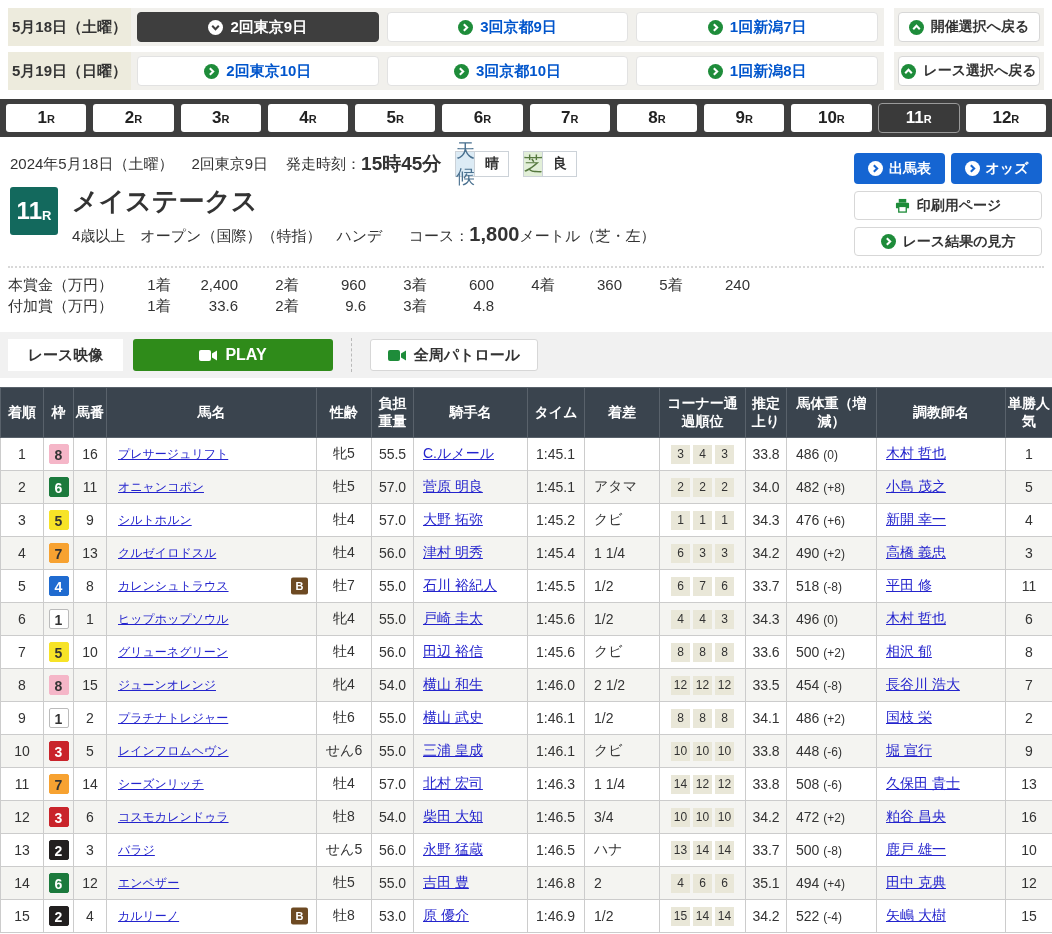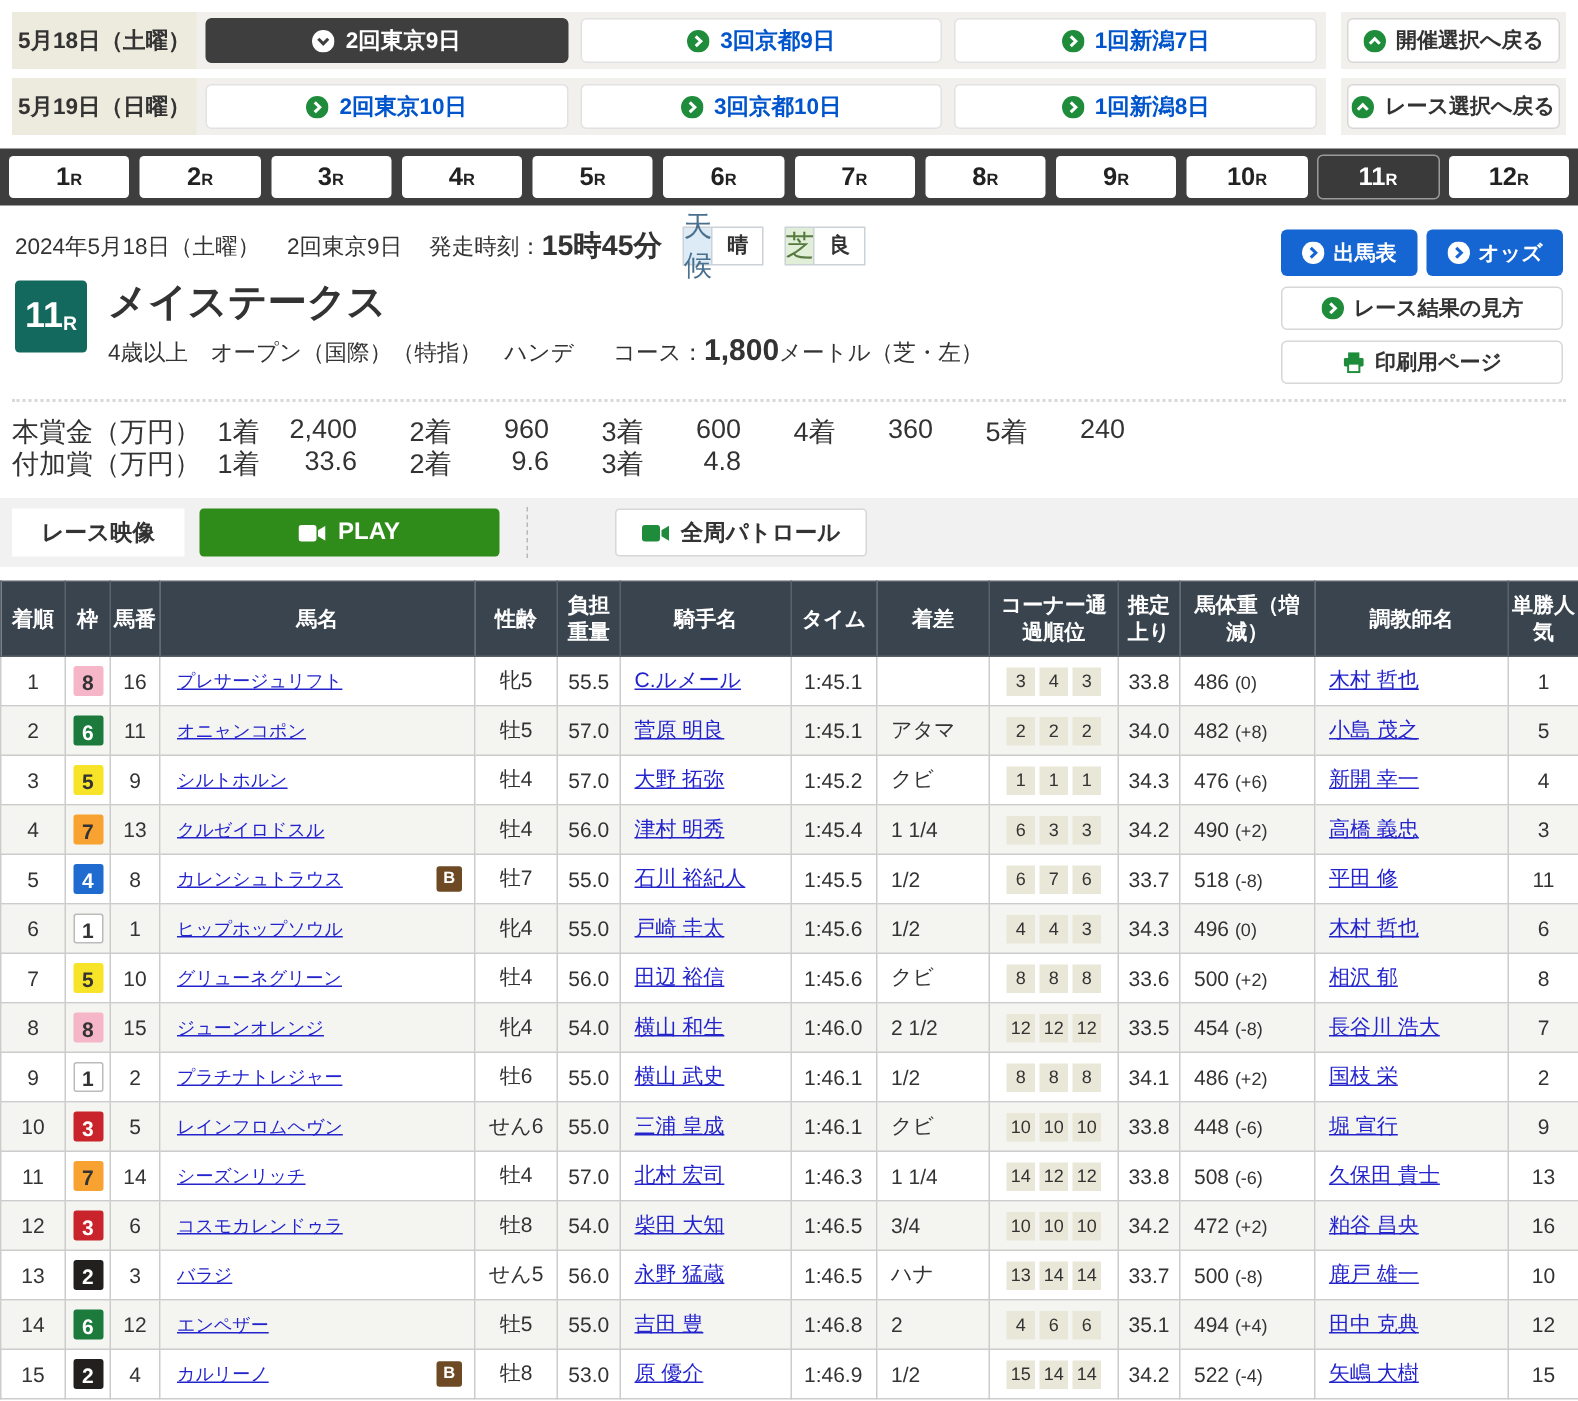--- a/index.html
+++ b/index.html
@@ -72,37 +72,37 @@
     font-size:14px; font-weight:bold; display:flex; align-items:center; justify-content:center; gap:6px;
     cursor:pointer; font-family:inherit;
   }
   .white-btn {
     width:100%; height:29px; background:#fff; border:1px solid #d7d7d7; border-radius:4px;
     font-size:14px; font-weight:bold; color:#333; display:flex; align-items:center; justify-content:center; gap:7px;
     cursor:pointer; font-family:inherit;
   }
 
   
-  .prize { border-top:2px dotted #d8d8d8; margin:0 8px; padding:8px 0 6px 0; font-size:18px; color:#333; }
+  .prize { border-top:2px dotted #d8d8d8; margin:0 8px; padding:8px 0 6px 0; font-size:15px; color:#333; }
   .prize-row { display:flex; align-items:baseline; height:21px; }
   .prize-label { width:128px; }
   .prize-rank { width:46px; text-align:center; }
   .prize-val { width:56px; text-align:right; margin-right:26px; }
 
   
   .video-band { margin-top:8px; background:#f1f1f1; height:46px; display:flex; align-items:center; padding:0 8px; gap:10px; }
   .video-btn-plain { width:115px; height:32px; background:#fff; border:none; font-size:15px; font-weight:bold; color:#333; cursor:pointer; font-family:inherit;}
   .play-btn {
     width:200px; height:32px; background:#2f8b1a; border:none; border-radius:3px; color:#fff;
     font-size:16px; font-weight:bold; display:flex; align-items:center; justify-content:center; gap:8px; cursor:pointer; font-family:inherit;
   }
   .v-divider { border-left:1px dashed #b9b9b9; height:34px; margin:0 8px; }
   .patrol-btn {
     width:168px; height:32px; background:#fff; border:1px solid #d7d7d7; border-radius:3px;
-    font-size:15px; font-weight:bold; color:#333; display:flex; align-items:center; justify-content:center; gap:8px; cursor:pointer; font-family:inherit;margin-left:40px;
+    font-size:15px; font-weight:bold; color:#333; display:flex; align-items:center; justify-content:center; gap:8px; cursor:pointer; font-family:inherit;
   }
 
   
   table.results { width:1052px; border-collapse:collapse; table-layout:fixed; margin-top:9px; }
   .results th {
     background:#3a444e; color:#fff; font-size:14px; font-weight:bold; height:50px;
     border:1px solid #59626b; line-height:1.25; padding:0 2px;
   }
   .results td {
     border:1px solid #ccc; height:33px; font-size:14px; text-align:center; color:#333;
@@ -290,35 +290,35 @@
               <circle cx="8" cy="8" r="8" fill="#ffffff"></circle>
               <path d="M6.2 4.5 L9.8 8 L6.2 11.5" stroke="#1565d2" stroke-width="2.2" fill="none"></path>
             </svg>
         </span>
         <span>オッズ</span>
       </button>
     </div>
     <button class="white-btn">
       <span class="cicon">
         <svg width="15" height="15" viewBox="0 0 16 16">
-            <circle cx="8" cy="8" r="8" fill="#1e8c3a"></circle>
-            <path d="M6.2 4.5 L9.8 8 L6.2 11.5" stroke="#ffffff" stroke-width="2.2" fill="none"></path>
-          </svg>
-      </span>
-      <span>レース結果の見方</span>
-    </button>
-    <button class="white-btn">
-      <span class="cicon">
-        <svg width="15" height="15" viewBox="0 0 16 16">
             <rect x="4" y="1" width="8" height="4" fill="#1e8c3a"></rect>
             <rect x="1" y="5" width="14" height="6" rx="1" fill="#1e8c3a"></rect>
             <rect x="4" y="9" width="8" height="6" fill="#ffffff" stroke="#1e8c3a" stroke-width="1.4"></rect>
           </svg>
       </span>
       <span>印刷用ページ</span>
+    </button>
+    <button class="white-btn">
+      <span class="cicon">
+        <svg width="15" height="15" viewBox="0 0 16 16">
+            <circle cx="8" cy="8" r="8" fill="#1e8c3a"></circle>
+            <path d="M6.2 4.5 L9.8 8 L6.2 11.5" stroke="#ffffff" stroke-width="2.2" fill="none"></path>
+          </svg>
+      </span>
+      <span>レース結果の見方</span>
     </button>
   </div>
 </div>
 
 <div class="prize">
   <div class="prize-row">
     <span class="prize-label">本賞金（万円）</span>
     <span id="prize-main" style="display:flex;">
         <span class="prize-rank">1着</span>
         <span class="prize-val">2,400</span>

